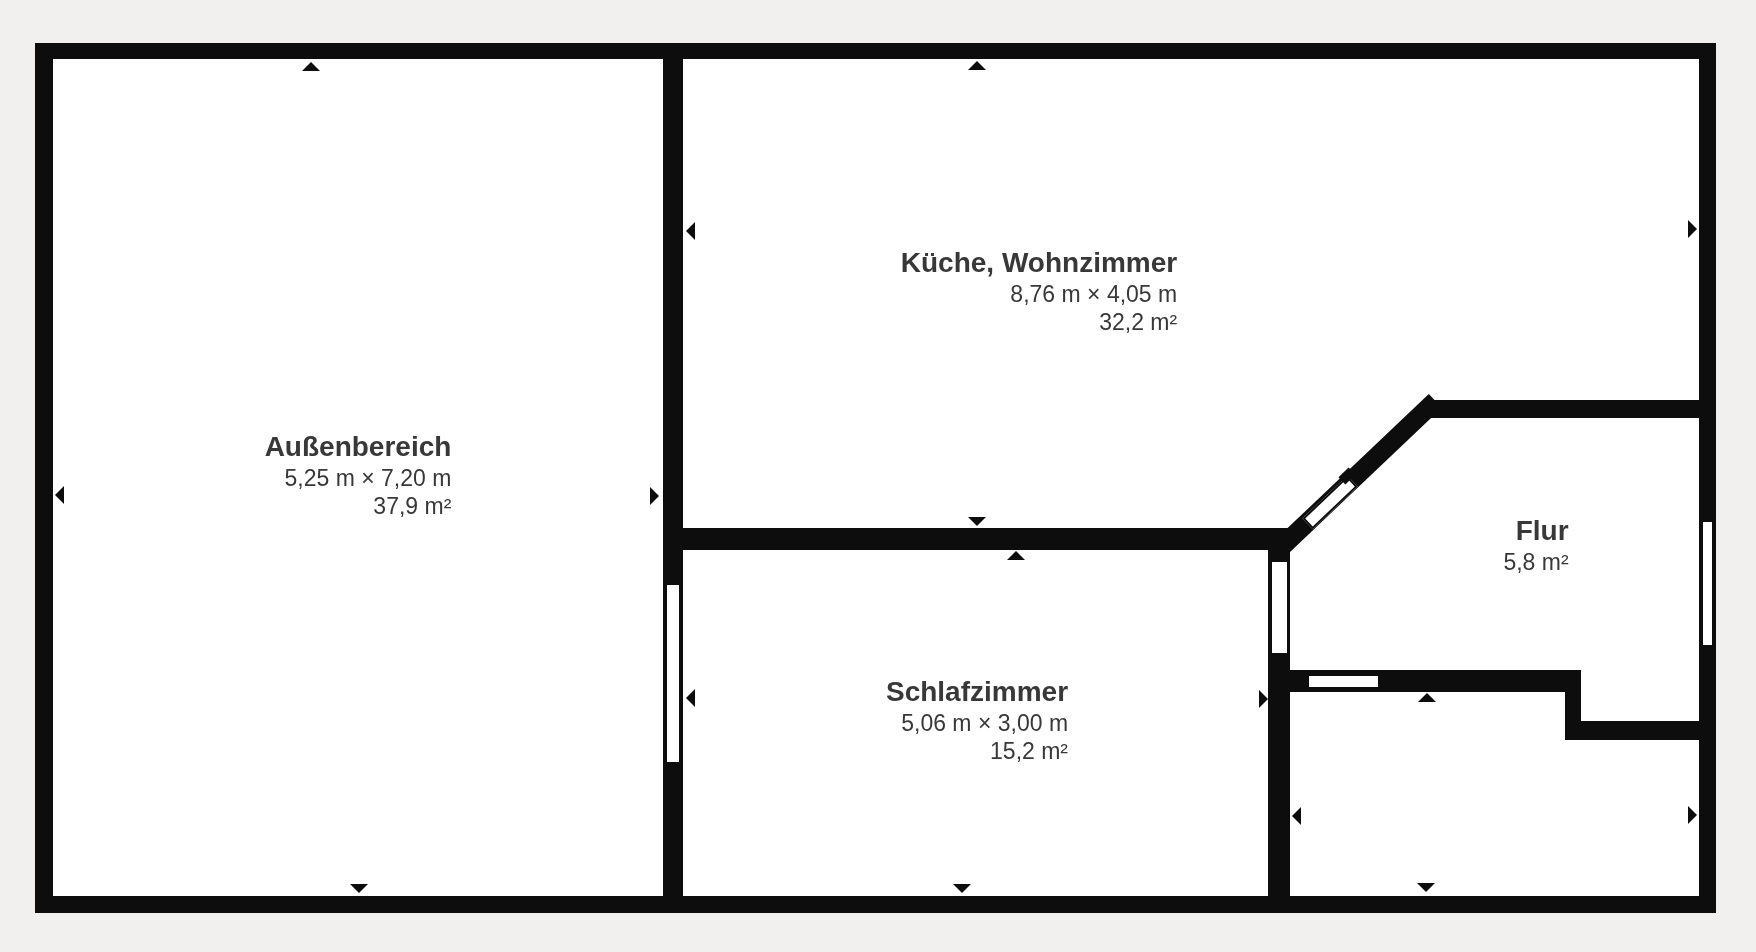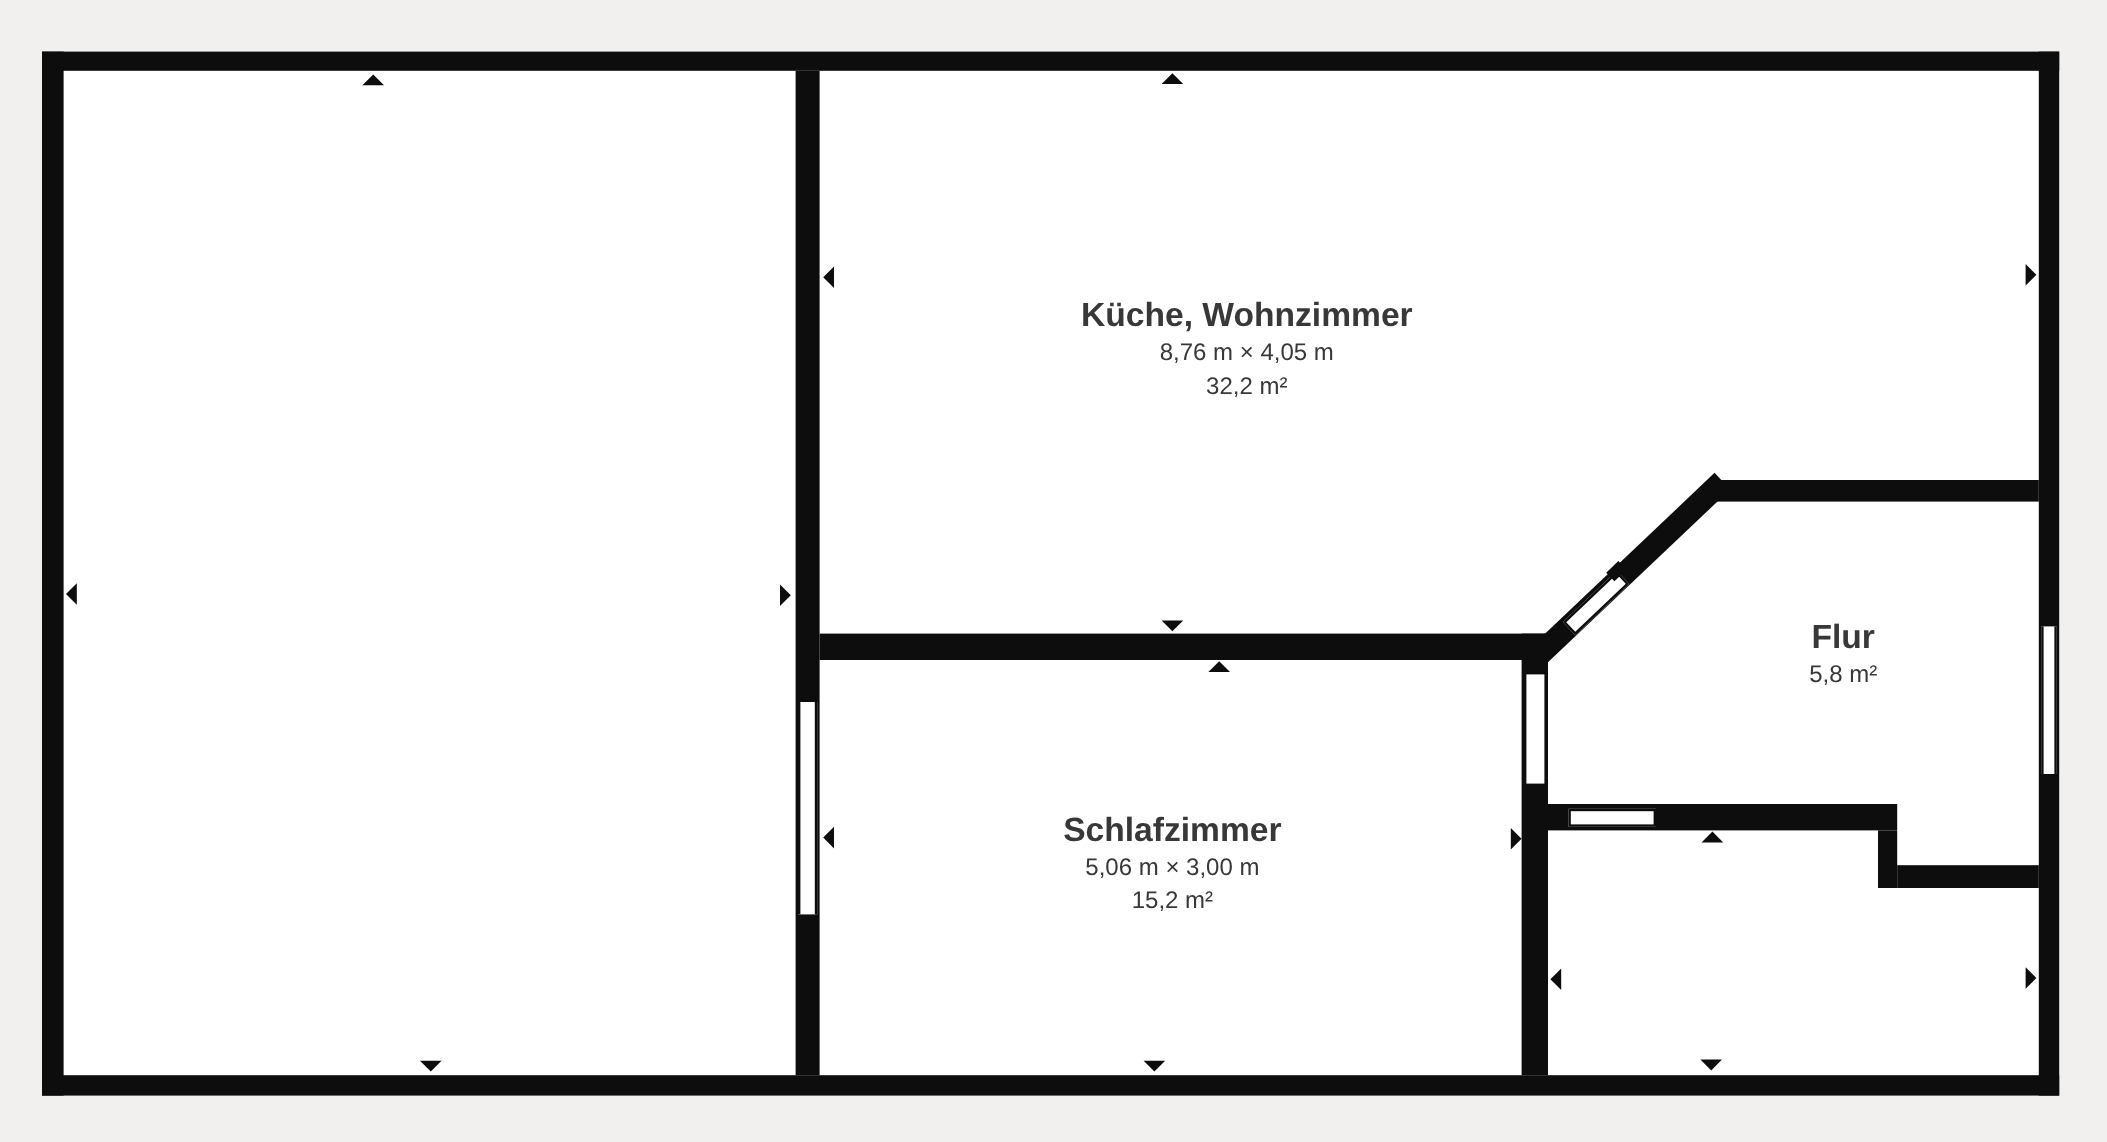--- a/index.html
+++ b/index.html
@@ -13,24 +13,24 @@
     width:1756px;height:952px;overflow:hidden;
     background:var(--bg);
     font-family:"Liberation Sans","DejaVu Sans",sans-serif;
   }
   .plan{position:relative;width:1756px;height:952px;}
   .interior{position:absolute;background:var(--room);}
   .wall{position:absolute;background:var(--wall);}
   .room-region{position:absolute;background:transparent;}
   .room-label{
     position:absolute;transform:translateX(-50%);
-    text-align:center;color:var(--text);white-space:nowrap;
+    text-align:right;color:var(--text);white-space:nowrap;
   }
   .room-title{font-size:28px;line-height:34px;font-weight:700;}
-  .room-sub{font-size:20px;line-height:28px;font-weight:400;}
+  .room-sub{font-size:23px;line-height:28px;font-weight:400;}
   .win{position:absolute;background:#ffffff;}
   .win.v{border-left:2px solid var(--wall);border-right:2px solid var(--wall);}
   .door-gap{position:absolute;background:#ffffff;}
   .door-framed{position:absolute;background:#ffffff;border:2px solid var(--wall);}
   .arr{position:absolute;width:0;height:0;}
   .arr.up{border-left:9px solid transparent;border-right:9px solid transparent;border-bottom:9px solid var(--wall);}
   .arr.down{border-left:9px solid transparent;border-right:9px solid transparent;border-top:9px solid var(--wall);}
   .arr.left{border-top:9px solid transparent;border-bottom:9px solid transparent;border-right:9px solid var(--wall);}
   .arr.right{border-top:9px solid transparent;border-bottom:9px solid transparent;border-left:9px solid var(--wall);}
 </style>
@@ -81,20 +81,25 @@
   <div class="arr up" style="left:1007px;top:551px;"></div>
   <div class="arr left" style="left:686px;top:689px;"></div>
   <div class="arr right" style="left:1259px;top:690px;"></div>
   <div class="arr down" style="left:953px;top:884px;"></div>
 
   <div class="arr up" style="left:1418px;top:693px;"></div>
   <div class="arr left" style="left:1292px;top:807px;"></div>
   <div class="arr right" style="left:1688px;top:806px;"></div>
   <div class="arr down" style="left:1417px;top:883px;"></div>
 
+  <div class="room-label" style="left:358px;top:430px;">
+    <div class="room-title">Außenbereich</div>
+    <div class="room-sub">5,25 m × 7,20 m</div>
+    <div class="room-sub">37,9 m²</div>
+  </div>
 
   <div class="room-label" style="left:1039px;top:246px;">
     <div class="room-title">Küche, Wohnzimmer</div>
     <div class="room-sub">8,76 m × 4,05 m</div>
     <div class="room-sub">32,2 m²</div>
   </div>
 
   <div class="room-label" style="left:977px;top:675px;">
     <div class="room-title">Schlafzimmer</div>
     <div class="room-sub">5,06 m × 3,00 m</div>

